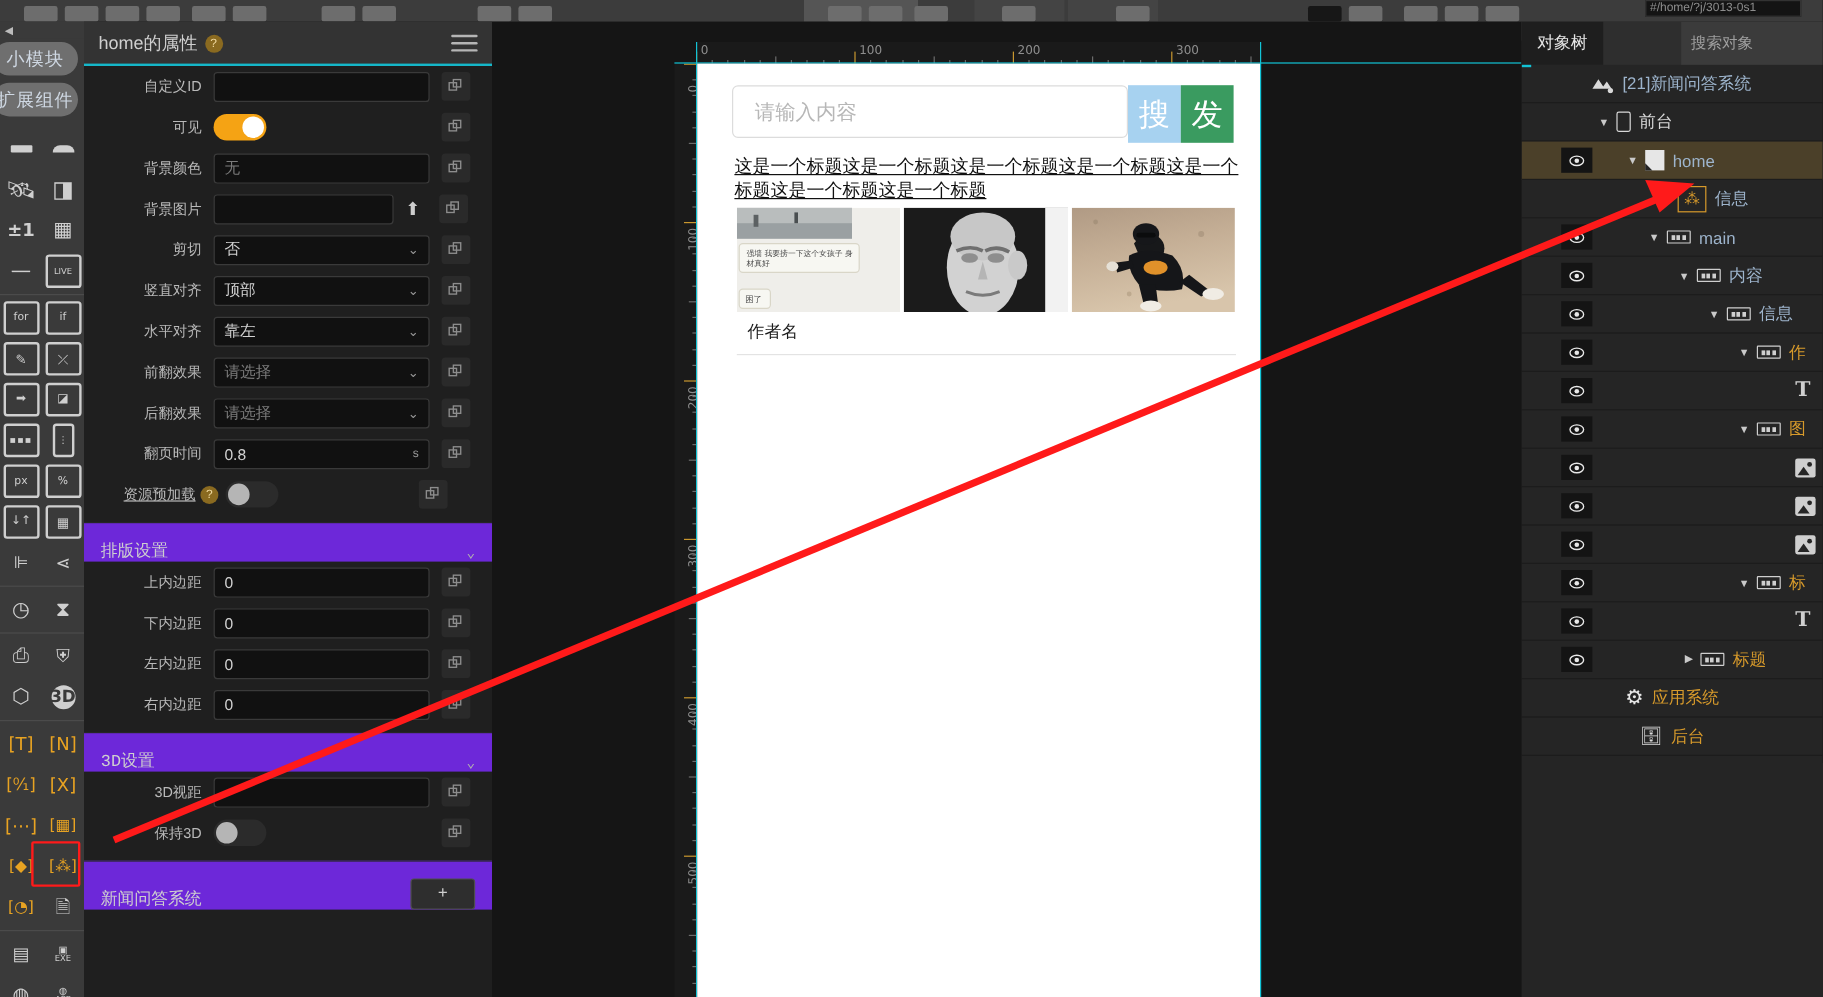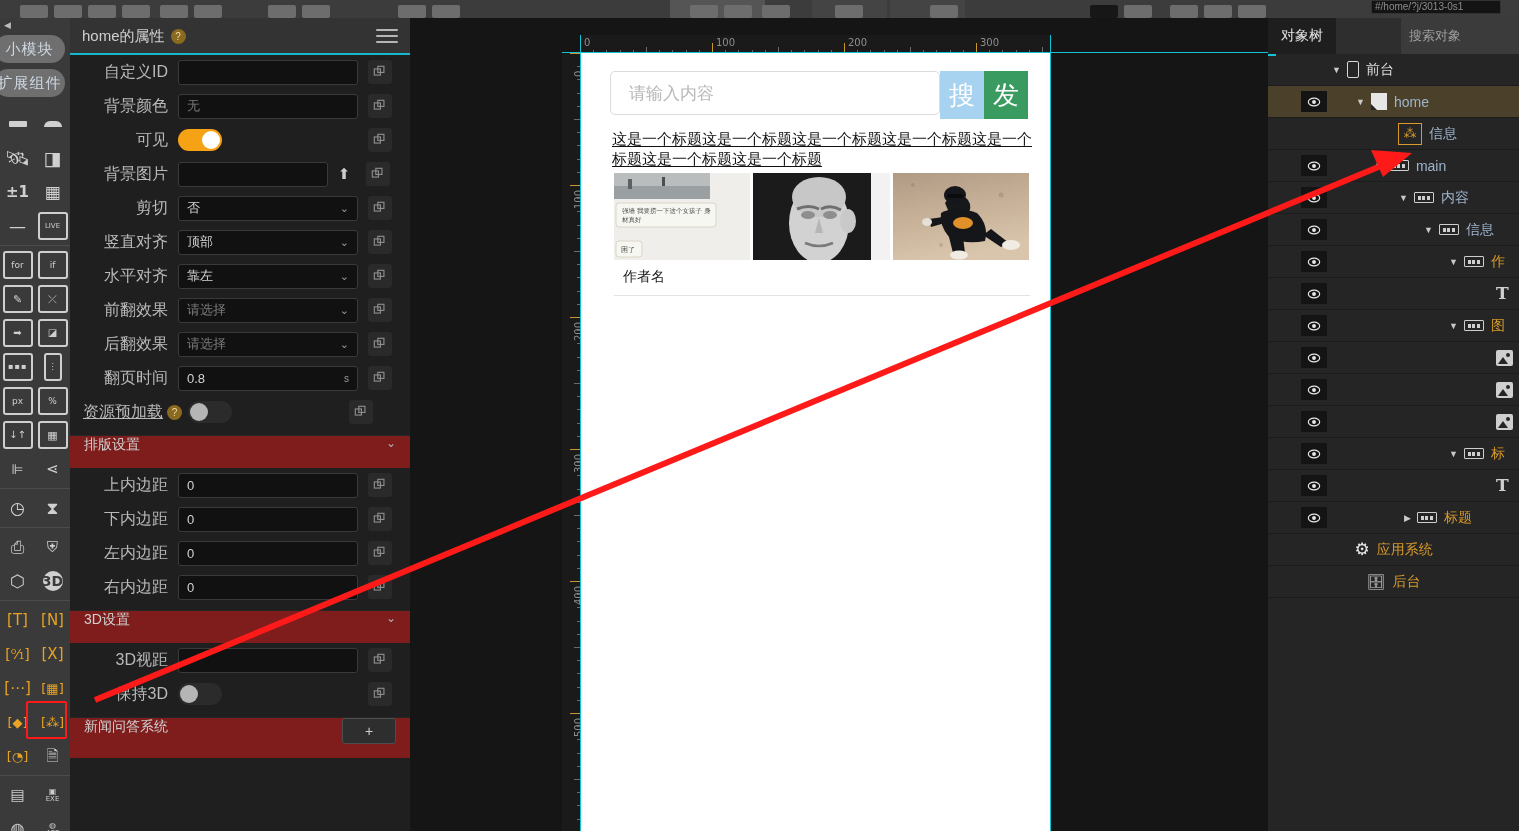--- a/index.html
+++ b/index.html
@@ -39,38 +39,38 @@
   .props{position:absolute;left:70px;top:18px;width:340px;height:813px;background:#1f1f1f;overflow:hidden;}
   .props-head{height:36px;background:#333;display:flex;align-items:center;padding:0 12px;border-bottom:1px solid #0e0e0e;}
   .props-title{color:#cfcfcf;font-size:15px;}
   .qmark{width:15px;height:15px;border-radius:50%;background:#8a6a20;color:#f0d9a0;font-size:10px;
       display:inline-flex;align-items:center;justify-content:center;margin-left:6px;}
   .hamb{margin-left:auto;width:22px;height:14px;display:flex;flex-direction:column;justify-content:space-between;}
   .hamb i{display:block;height:2px;background:#b5b5b5;border-radius:1px;}
   .accent-line{position:absolute;left:70px;top:53px;width:340px;height:2px;background:#15b7c9;}
 
   .row{display:flex;align-items:center;height:34px;padding-left:0;}
-  .rlabel{width:108px;text-align:right;padding-right:10px;color:#b9b9b9;font-size:16px;box-sizing:border-box;white-space:nowrap;}
+  .rlabel{width:108px;text-align:right;padding-right:10px;color:#b9b9b9;font-size:12px;box-sizing:border-box;white-space:nowrap;}
   .field{width:180px;height:25px;background:#111;border:1px solid #3a3a3a;border-radius:3px;box-sizing:border-box;
       display:flex;align-items:center;padding:0 8px;color:#d2d2d2;font-size:13px;position:relative;}
   .field.ph{color:#7b7b7b;}
   .field .chev{margin-left:auto;color:#9a9a9a;font-size:11px;}
   .field .unit{margin-left:auto;color:#9a9a9a;font-size:10px;}
   .field.narrow{width:150px;}
   .upload{width:24px;height:24px;margin-left:4px;display:flex;align-items:center;justify-content:center;color:#cdcdcd;font-size:15px;}
   .copybtn{width:24px;height:24px;margin-left:10px;border-radius:3px;background:#2a2a2a;
       display:flex;align-items:center;justify-content:center;}
   .copybtn svg{width:14px;height:14px;}
   .toggle{width:44px;height:22px;border-radius:11px;background:#f5a314;position:relative;}
   .toggle i{position:absolute;right:2px;top:2px;width:18px;height:18px;border-radius:50%;background:#fff;}
   .toggle.off{background:#2b2b2b;width:44px;}
   .toggle.off i{left:2px;right:auto;background:#b5b5b5;}
   .tgwrap{width:180px;display:flex;align-items:center;}
 
-  .section{height:32px;background:#7f1d1d;display:flex;align-items:flex-start;padding:0 14px;margin-top:6px;border-top:1px solid #262626;}
+  .section{height:32px;background:#6d28d9;display:flex;align-items:flex-end;padding:0 14px;margin-top:6px;border-top:1px solid #262626;font-family:Liberation Mono, monospace;}
   .section .stitle{color:#cfcfcf;font-size:14px;}
   .section .scaret{margin-left:auto;color:#b0b0b0;font-size:12px;}
   .plusbtn{margin-left:auto;width:52px;height:24px;border:1px solid #4e4e4e;border-radius:3px;color:#cfcfcf;
       font-size:14px;display:flex;align-items:center;justify-content:center;background:#2e2e2e;}
 
   
   .canvaswrap{position:absolute;left:410px;top:18px;width:858px;height:813px;background:#151515;overflow:hidden;}
   .hruler{position:absolute;left:170px;top:17px;width:470px;height:18px;background:#1a1a1a;overflow:hidden;}
   .vruler{position:absolute;left:152px;top:35px;width:18px;height:796px;background:#1a1a1a;overflow:hidden;}
   .ruler-tick{position:absolute;background:#6b6b6b;}
@@ -344,37 +344,37 @@
       <div class="field"></div>
       <div class="copybtn">
           <svg viewBox="0 0 16 16" fill="none" stroke="#8d8d8d" stroke-width="1.3">
             <rect x="1.5" y="4.5" width="7" height="7"></rect>
             <rect x="5.5" y="1.5" width="7" height="7"></rect>
           </svg>
         </div>
     </div>
 
     <div class="row">
-      <div class="rlabel">背景颜色</div>
-      <div class="field ph">无</div>
-      <div class="copybtn">
-          <svg viewBox="0 0 16 16" fill="none" stroke="#8d8d8d" stroke-width="1.3">
-            <rect x="1.5" y="4.5" width="7" height="7"></rect>
-            <rect x="5.5" y="1.5" width="7" height="7"></rect>
-          </svg>
-        </div>
-    </div>
-
-    <div class="row">
       <div class="rlabel">可见</div>
       <div class="tgwrap">
           <div class="toggle">
             <i></i>
           </div>
         </div>
+      <div class="copybtn">
+          <svg viewBox="0 0 16 16" fill="none" stroke="#8d8d8d" stroke-width="1.3">
+            <rect x="1.5" y="4.5" width="7" height="7"></rect>
+            <rect x="5.5" y="1.5" width="7" height="7"></rect>
+          </svg>
+        </div>
+    </div>
+
+    <div class="row">
+      <div class="rlabel">背景颜色</div>
+      <div class="field ph">无</div>
       <div class="copybtn">
           <svg viewBox="0 0 16 16" fill="none" stroke="#8d8d8d" stroke-width="1.3">
             <rect x="1.5" y="4.5" width="7" height="7"></rect>
             <rect x="5.5" y="1.5" width="7" height="7"></rect>
           </svg>
         </div>
     </div>
 
     <div class="row">
       <div class="rlabel">背景图片</div>
@@ -752,20 +752,31 @@
 
   <div class="tree">
     <div class="tree-head">
       <div class="tree-tab">对象树</div>
       <div class="tree-search">搜索对象</div>
     </div>
     <div class="tree-accent"></div>
 
     <div>
 
+      <div class="trow">
+        <div class="tcontent" style="margin-left:58px;">
+          <span class="ticon">
+            <svg width="19" height="17" viewBox="0 0 19 17">
+                <path d="M1 13 L6 5 L10 11 L13 7 L17 13 Z" fill="#d9d9d9"></path>
+                <circle cx="16" cy="14.5" r="2.2" fill="#d9d9d9"></circle>
+              </svg>
+          </span>
+          <span class="tname blue">[21]新闻问答系统</span>
+        </div>
+      </div>
 
       <div class="trow">
         <div class="tcontent" style="margin-left:64px;">
           <span class="tcaret">▼</span>
           <span class="ticon">
               <span class="phone-ico"></span>
             </span>
           <span class="tname white">前台</span>
         </div>
       </div>

